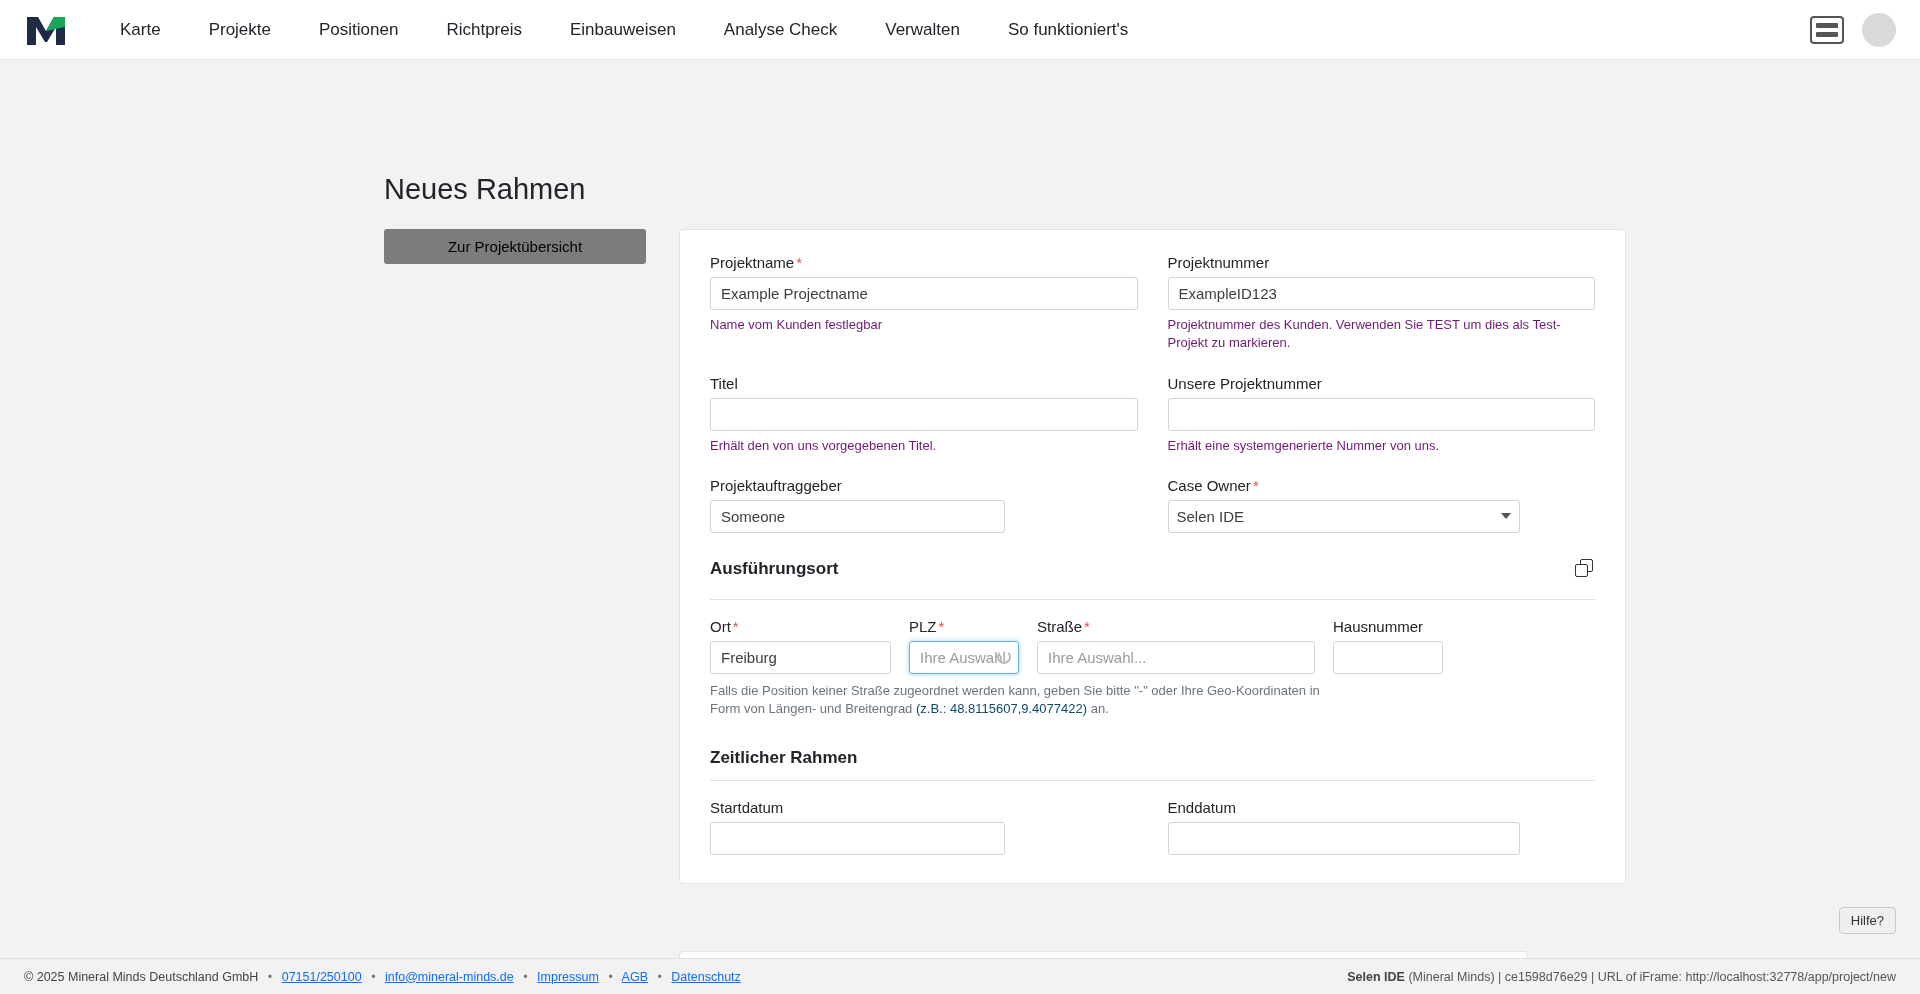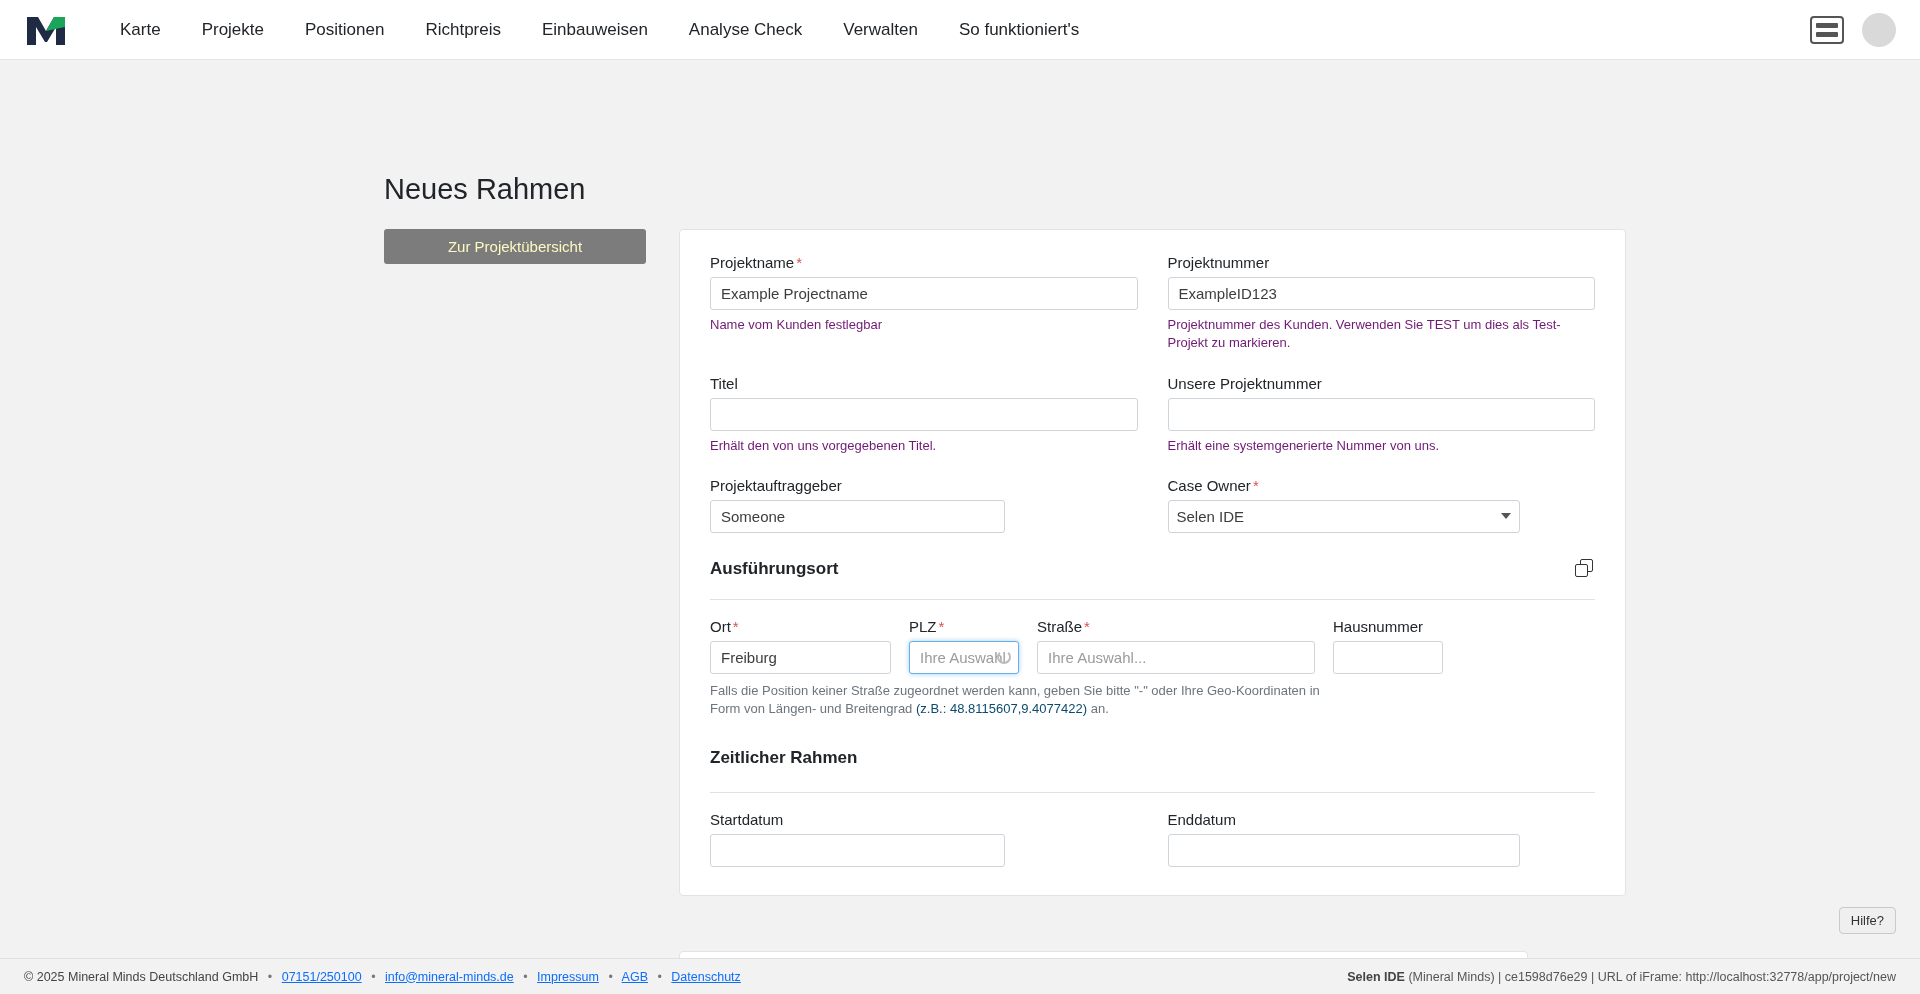--- a/index.html
+++ b/index.html
@@ -21,21 +21,21 @@
     border-bottom: 1px solid #e6e6e6;
     position: relative;
   }
   .logo {
     width: 44px; height: 40px;
     margin-right: 34px;
     display: flex; align-items: center; justify-content: center;
   }
   .nav-links {
     display: flex;
-    gap: 5px;
+    gap: 12px;
   }
   .nav-link {
     font-size: 17px;
     color: #212529;
     padding: 8px 18px;
     text-decoration: none;
     white-space: nowrap;
     cursor: pointer;
   }
   .nav-right {
@@ -69,21 +69,21 @@
     font-weight: normal;
     margin: 0;
     position: absolute;
     left: 384px; top: 113px;
   }
   .btn-overview {
     position: absolute;
     left: 384px; top: 169px;
     width: 262px; height: 35px;
     background: #7c7c7c;
-    color: #fef9c3;
+    color: #000000;
     border: none;
     font-size: 15px;
     border-radius: 3px;
     cursor: pointer;
   }
   .card {
     position: absolute;
     left: 679px; top: 169px;
     width: 947px;
     background: #fff;
@@ -199,21 +199,21 @@
   .note {
     font-size: 13px;
     color: #6c757d;
     line-height: 1.4;
     margin-top: 8px;
     width: 640px;
   }
   .subsec-title {
     font-size: 17px; font-weight: bold; color: #212529;
     border-bottom: 1px solid #dee2e6;
-    padding-bottom: 24px;
+    padding-bottom: 12px;
     margin-top: 30px; margin-bottom: 18px;
   }
 
   
   .help-bubble {
     position: absolute;
     right: 24px; bottom: 60px;
     background: #efefef;
     border: 1px solid #c9c9c9;
     border-radius: 4px;

